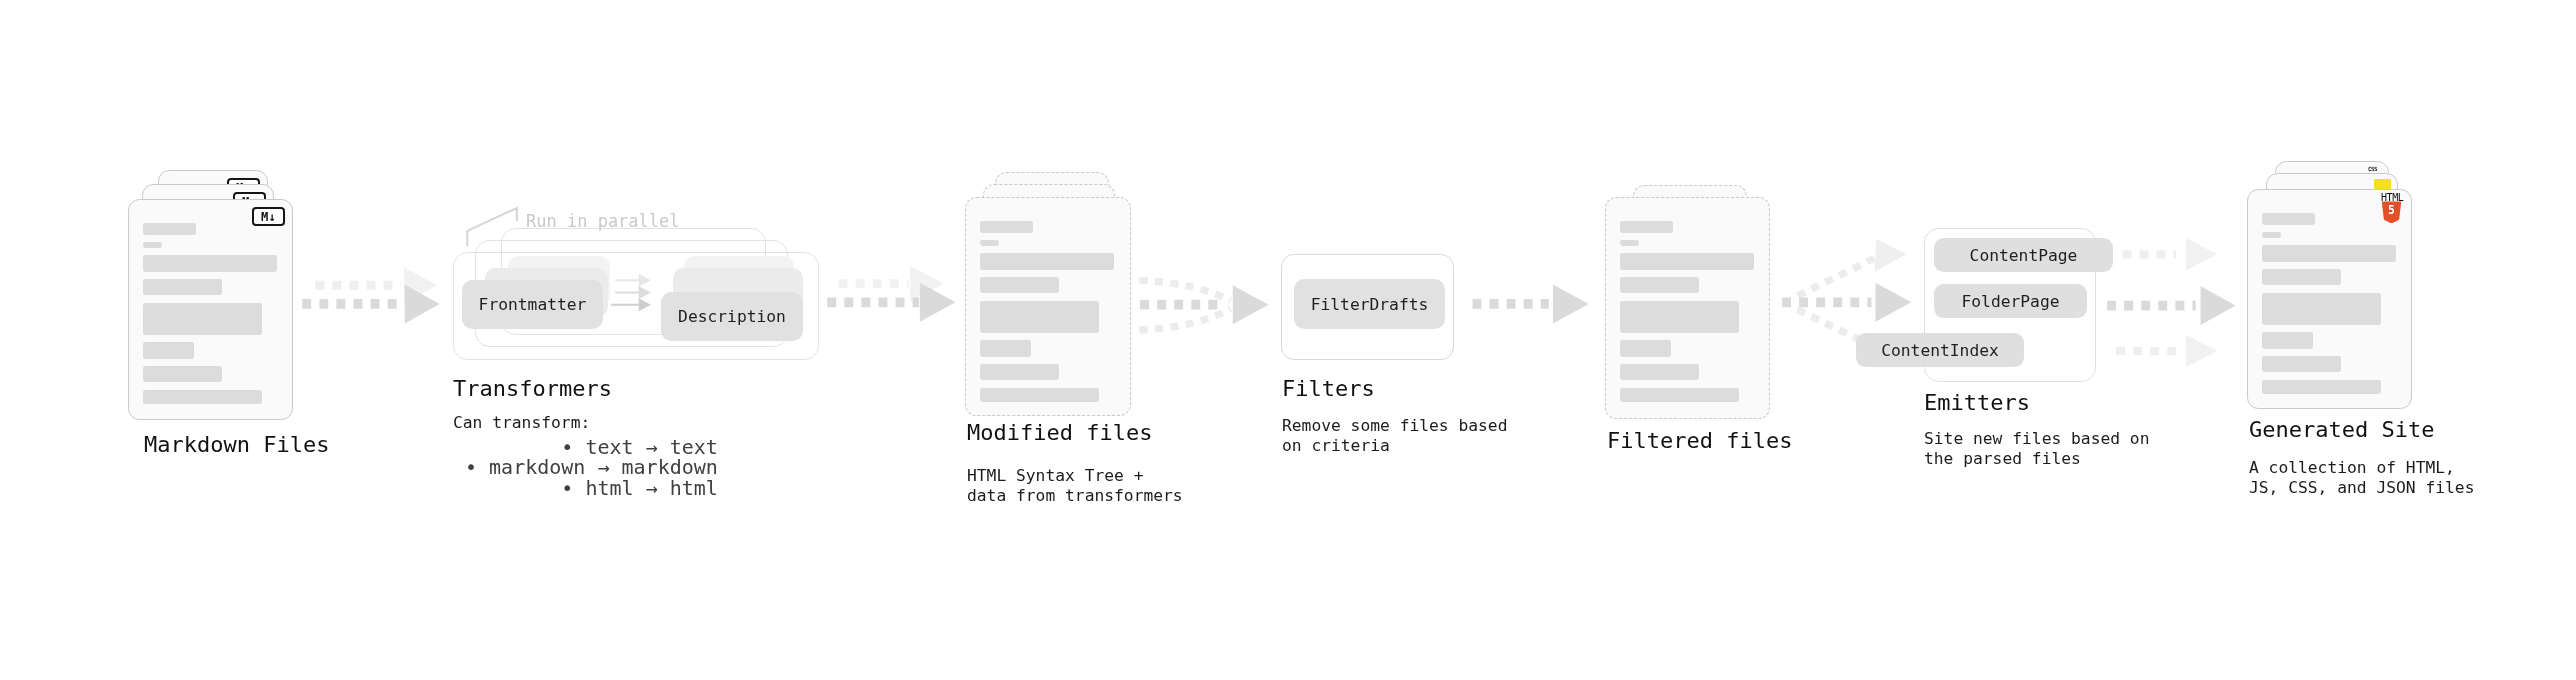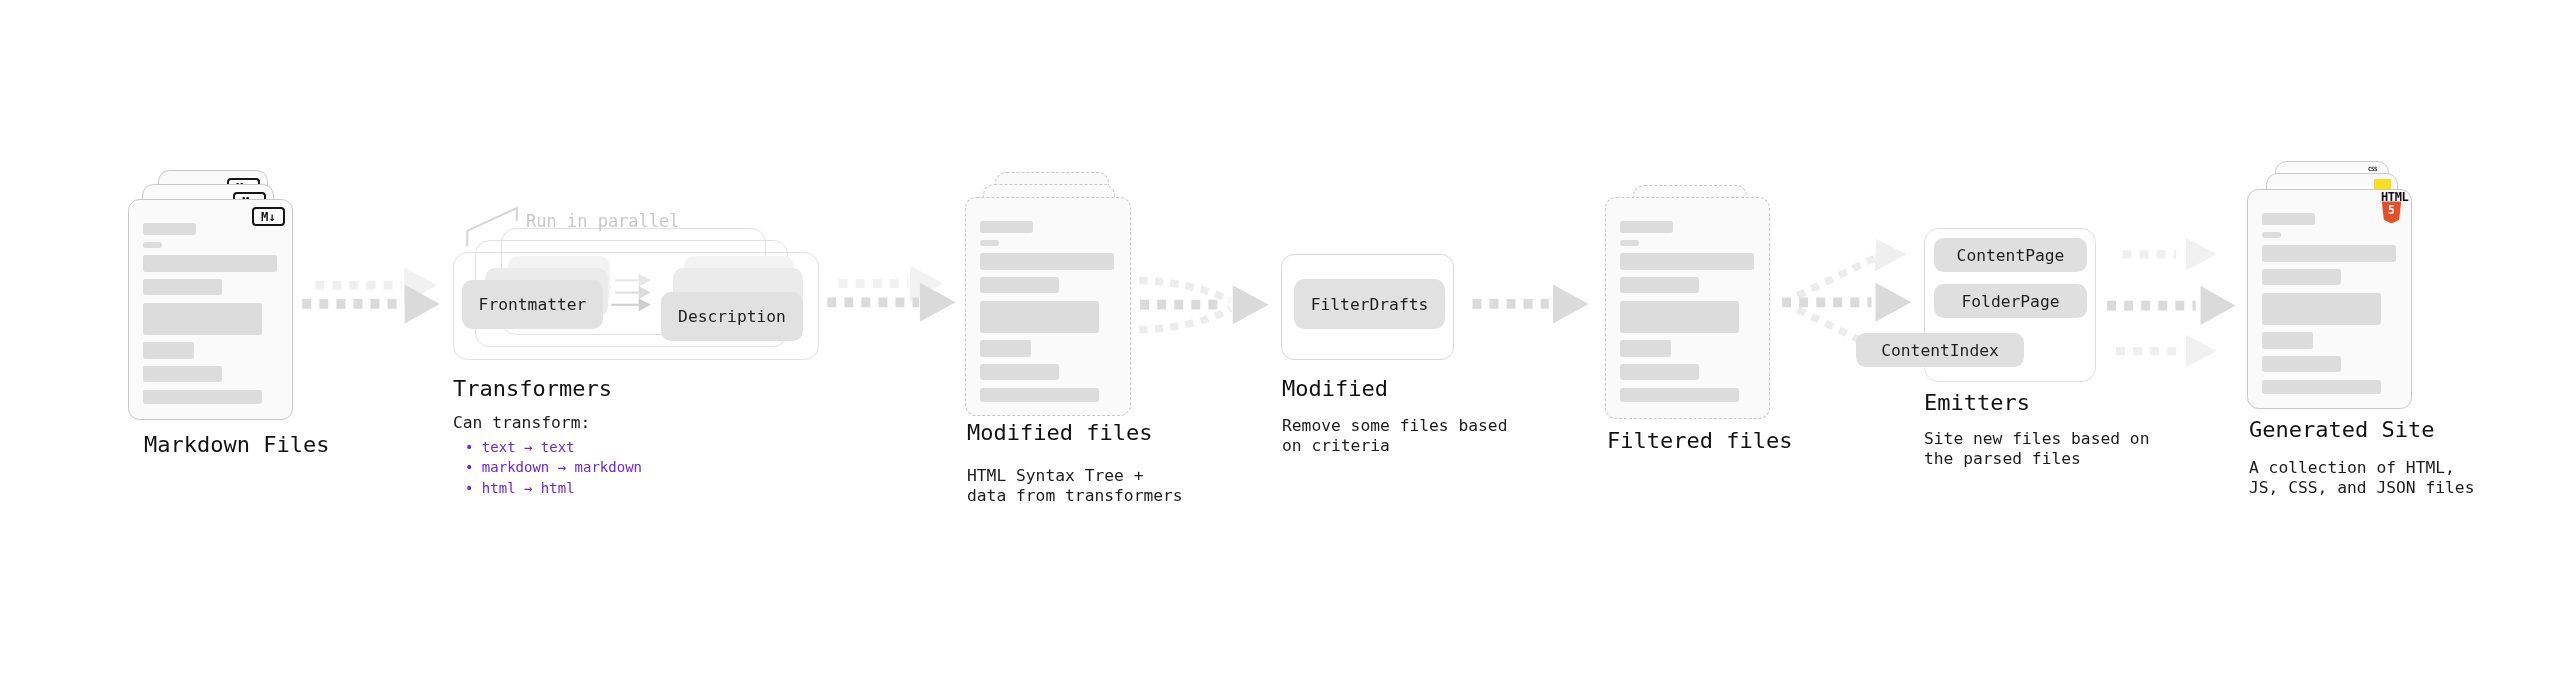--- a/index.html
+++ b/index.html
@@ -16,39 +16,39 @@
   
   .md-badge{position:absolute;top:7.3px;right:7.3px;width:32.5px;height:18.7px;background:#ffffff;
     border:2.4px solid #151515;border-radius:4.1px;box-sizing:border-box;
     display:flex;align-items:center;justify-content:center;
     font-size:12.2px;font-weight:700;line-height:1;color:#151515;}
   .css-badge{position:absolute;top:4.9px;right:6.5px;width:18px;text-align:center;}
   .css-badge .word{font-size:5.7px;font-weight:700;line-height:5.7px;color:#222;letter-spacing:-0.4px;}
   .css-badge .bar-blue{height:3.3px;border-radius:0.8px;margin-top:0.8px;}
   .js-badge{position:absolute;top:4.9px;right:6.5px;width:16.3px;height:9.8px;border-radius:0.8px;}
   .html5-badge{position:absolute;top:4.1px;right:9px;width:21px;text-align:center;}
-  .html5-badge .word{font-size:12px;font-weight:700;line-height:7.3px;color:#111;letter-spacing:-0.4px;}
+  .html5-badge .word{font-size:10px;font-weight:400;line-height:7.3px;color:#111;letter-spacing:-0.4px;}
   .html5-badge .shield{width:19.5px;height:22px;margin:0 auto;
     clip-path:polygon(0 0,100% 0,89% 83%,50% 100%,11% 83%);
     display:flex;align-items:flex-start;justify-content:center;
     color:#ffffff;font-size:11.4px;font-weight:700;line-height:18px;}
   
   .tcontainer{position:absolute;border:1.6px solid #e2e2e2;border-radius:14.6px;box-sizing:border-box;background:transparent;}
   .panel{position:absolute;border:1.6px solid #d9d9d9;border-radius:13px;box-sizing:border-box;background:#ffffff;}
   .gbox{position:absolute;border-radius:10.6px;display:flex;align-items:center;justify-content:center;
     font-size:16.3px;color:#1f1f1f;white-space:nowrap;}
   .lv0{background:#e1e1e1;}
   .lv1{background:#ebebeb;}
   .lv2{background:#f3f3f3;}
   .ebox{position:absolute;background:#dfdfdf;border-radius:9.8px;display:flex;align-items:center;justify-content:center;
     font-size:16.3px;color:#1f1f1f;white-space:nowrap;}
   
   .title{position:absolute;font-size:22px;line-height:24.4px;color:#111;white-space:nowrap;}
   .sub{position:absolute;font-size:16.3px;line-height:20.3px;color:#1c1c1c;white-space:pre-line;}
-  .bullets{position:absolute;font-size:14px;line-height:20.3px;color:#6d28d9;}
+  .bullets{position:absolute;font-size:20px;line-height:20.3px;color:#404040;text-align:right;}
   .note{position:absolute;font-size:17px;line-height:18px;color:#c9c9c9;white-space:nowrap;}
 </style>
 </head>
 <body>
 
 <div class="canvas">
 
   <svg class="arrows-layer" width="2576" height="681" fill="none" viewBox="0 0 3170 838">
 
     <g>
@@ -169,21 +169,21 @@
         </div>
     </div>
     <div class="title" style="left:967px;top:421px">Modified files</div>
     <div class="sub" style="left:967px;top:466px">HTML Syntax Tree +
 data from transformers</div>
   </div>
 
   <div>
     <div class="panel" style="left:1281px;top:254px;width:173px;height:106px"></div>
     <div class="gbox lv0" style="left:1294px;top:279px;width:151px;height:50px">FilterDrafts</div>
-    <div class="title" style="left:1282px;top:377px">Modified</div>
+    <div class="title" style="left:1282px;top:377px">Filters</div>
     <div class="sub" style="left:1282px;top:416px">Remove some files based
 on criteria</div>
   </div>
 
   <div>
     <div class="file dashed" style="left:1633px;top:185px;width:114px;height:203px"></div>
     <div class="file dashed" style="left:1605px;top:197px;width:165px;height:222px">
       <div class="bars">
           <div class="bar" style="width: 53px; height: 12.2px;"></div>
           <div class="bar" style="width: 18.7px; height: 5.7px;"></div>
@@ -193,21 +193,21 @@
           <div class="bar" style="width: 51px; height: 16.3px;"></div>
           <div class="bar" style="width: 79px; height: 16.3px;"></div>
           <div class="bar" style="width: 119px; height: 14.6px;"></div>
         </div>
     </div>
     <div class="title" style="left:1607px;top:429px">Filtered files</div>
   </div>
 
   <div>
     <div class="panel" style="left:1924px;top:228px;width:172px;height:154px;border-color:#e0e0e0;border-radius:14.6px"></div>
-    <div class="ebox" style="left:1934px;top:238px;width:153px;height:34px">ContentPage</div>
+    <div class="ebox" style="left:1934px;top:238px;width:179px;height:34px">ContentPage</div>
     <div class="ebox" style="left:1934px;top:284px;width:153px;height:34px">FolderPage</div>
     <div class="ebox" style="left:1856px;top:333px;width:168px;height:34px">ContentIndex</div>
     <div class="title" style="left:1924px;top:391px">Emitters</div>
     <div class="sub" style="left:1924px;top:429px">Site new files based on
 the parsed files</div>
   </div>
 
   <div>
     <div class="file" style="left:2275px;top:161px;width:114px;height:203px">
       <div class="css-badge">

